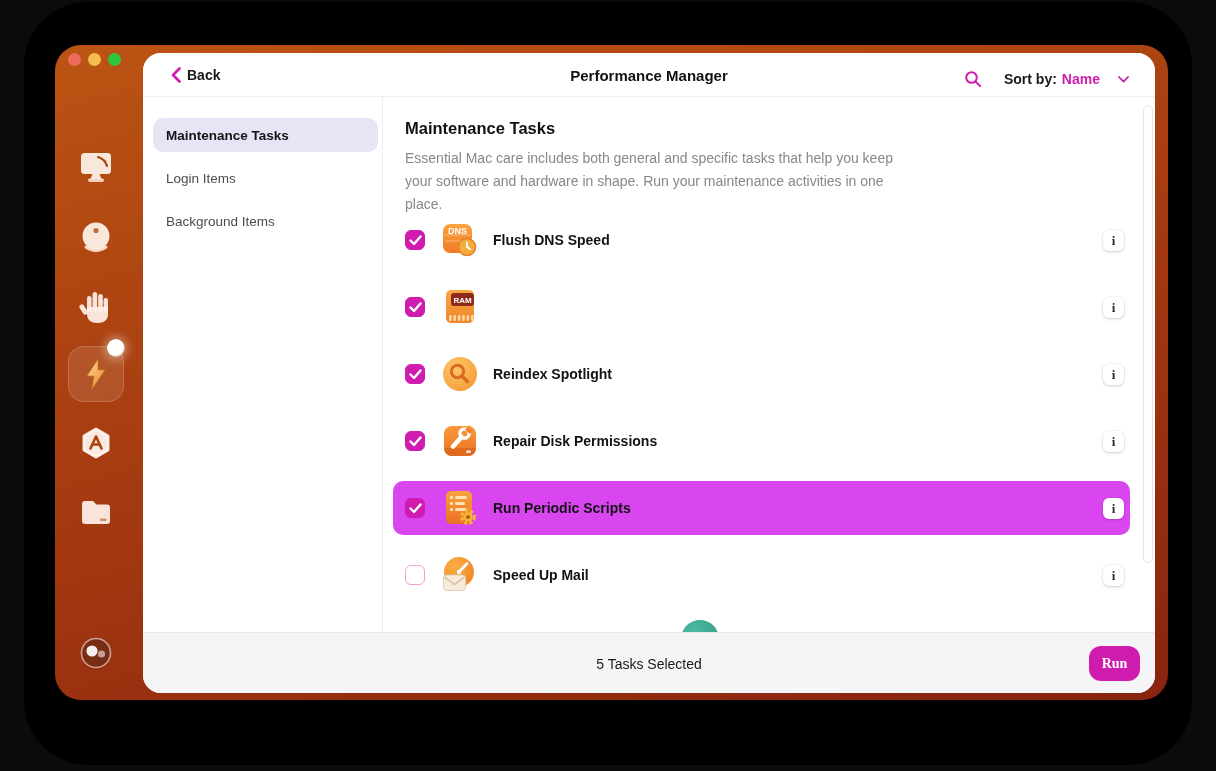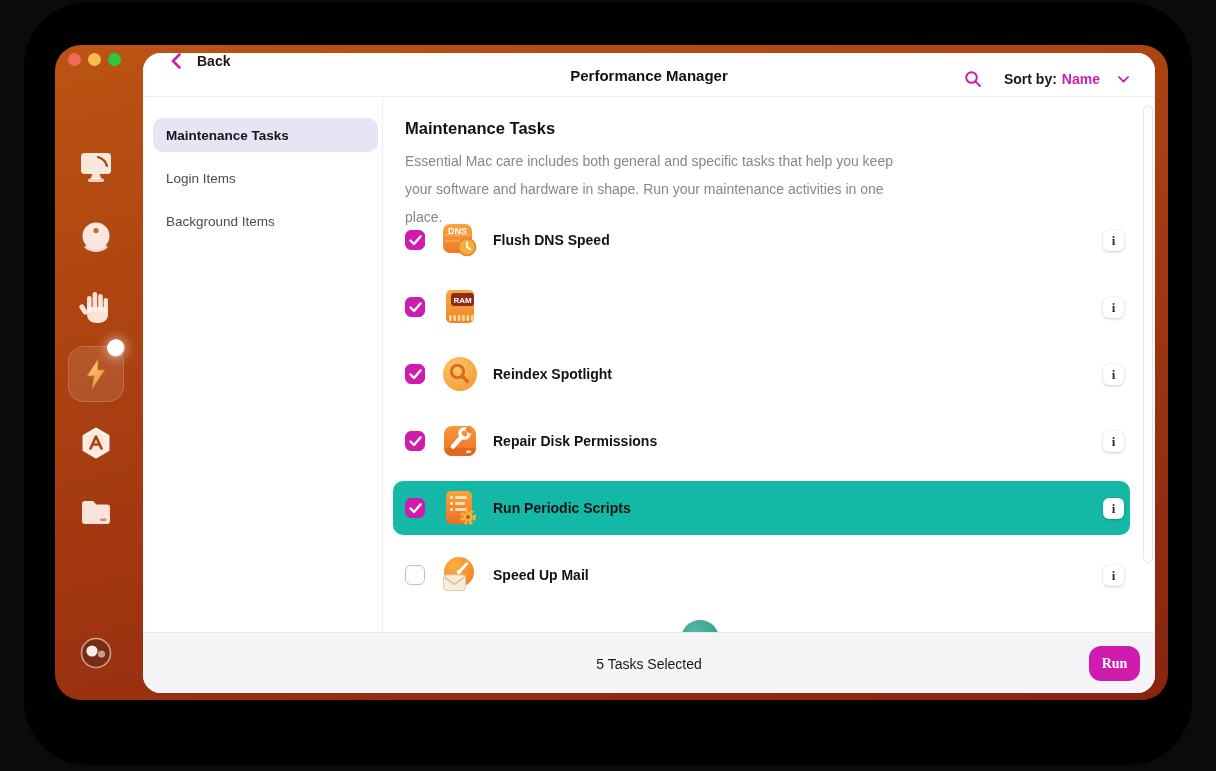--- a/index.html
+++ b/index.html
@@ -22,43 +22,43 @@
                  background:rgba(255,255,255,0.10); border:1px solid rgba(255,255,255,0.16);
                  display:flex; align-items:center; justify-content:center; }
   .notif-dot { position:absolute; left:52px; top:294px; width:18px; height:18px; border-radius:50%;
                background:radial-gradient(circle at 45% 45%, #ffffff 0 55%, rgba(255,255,255,0.35) 80%, rgba(255,255,255,0) 100%);
                box-shadow:0 0 10px 3px rgba(255,255,255,0.35); }
 
   
   .panel { position:absolute; left:88px; top:8px; width:1012px; height:640px; background:#ffffff;
            border-radius:18px; overflow:hidden; }
   .header { position:absolute; left:0; top:0; width:100%; height:44px; border-bottom:1px solid #eeedf1; background:#fff; }
-  .back { position:absolute; left:28px; top:0; height:44px; display:flex; align-items:flex-start; gap:16px; cursor:pointer; background:none; border:none; }
+  .back { position:absolute; left:28px; top:0; height:44px; display:flex; align-items:center; gap:6px; cursor:pointer; background:none; border:none; }
   .back-label { font-size:14px; font-weight:700; color:#19191b; }
   .title { position:absolute; left:0; top:0; width:100%; height:44px; display:flex; align-items:center; justify-content:center;
            font-size:15px; font-weight:700; color:#121214; pointer-events:none; }
   .header-right { position:absolute; right:26px; top:0; height:52px; display:flex; align-items:center; gap:22px; }
   .sort-group { display:flex; align-items:center; gap:5px; }
   .sort-label { font-size:14px; font-weight:700; color:#19191b; }
   .sort-value { font-size:14px; font-weight:700; color:var(--accent); display:flex; align-items:center; gap:18px; cursor:pointer; background:none; border:none; }
 
   
   .nav-col { position:absolute; left:0; top:44px; width:240px; bottom:61px; border-right:1px solid #ededf1; background:#fff; }
   .nav-item { position:absolute; left:10px; width:225px; height:34px; border-radius:10px; display:flex; align-items:center;
               padding-left:13px; font-size:13.5px; color:#4c4c50; cursor:pointer; }
   .nav-item.selected { background:#e8e4f6; color:#141416; font-weight:700; }
 
   
   .content { position:absolute; left:240px; top:44px; right:0; bottom:61px; background:#fff; }
   .h1 { position:absolute; left:22px; top:22px; font-size:16.5px; font-weight:700; color:#111113; }
-  .desc { position:absolute; left:22px; top:50px; width:508px; font-size:14px; line-height:28px; color:#87878c; }
+  .desc { position:absolute; left:22px; top:50px; width:508px; font-size:14px; line-height:23px; color:#87878c; }
 
   .tasks { position:absolute; left:10px; top:116px; width:737px; }
   .task-row { position:relative; width:737px; height:54px; margin-bottom:13px; border-radius:10px; display:flex; align-items:center; }
-  .task-row.highlighted { background:#14b8a6; }
+  .task-row.highlighted { background:#d946ef; }
   .checkbox { position:absolute; left:12px; top:17px; width:20px; height:20px; border-radius:6px;
               background:#fff; border:1.5px solid #efa2dd; display:flex; align-items:center; justify-content:center; cursor:pointer; }
   .task-row.checked .checkbox { background:var(--accent); border-color:var(--accent); }
   .checkbox svg { display:none; }
   .task-row.checked .checkbox svg { display:block; }
   .task-icon { position:absolute; left:48px; top:8px; width:38px; height:38px; }
   .task-label { position:absolute; left:100px; top:0; height:54px; display:flex; align-items:center;
                 font-size:14px; font-weight:700; color:#121214; }
   .info-btn { position:absolute; right:6px; top:16.5px; width:21px; height:21px; border:none; border-radius:6px; background:#fff;
               box-shadow:0 0 0 0.5px rgba(0,0,0,0.05), 0 1px 3px rgba(0,0,0,0.18);

